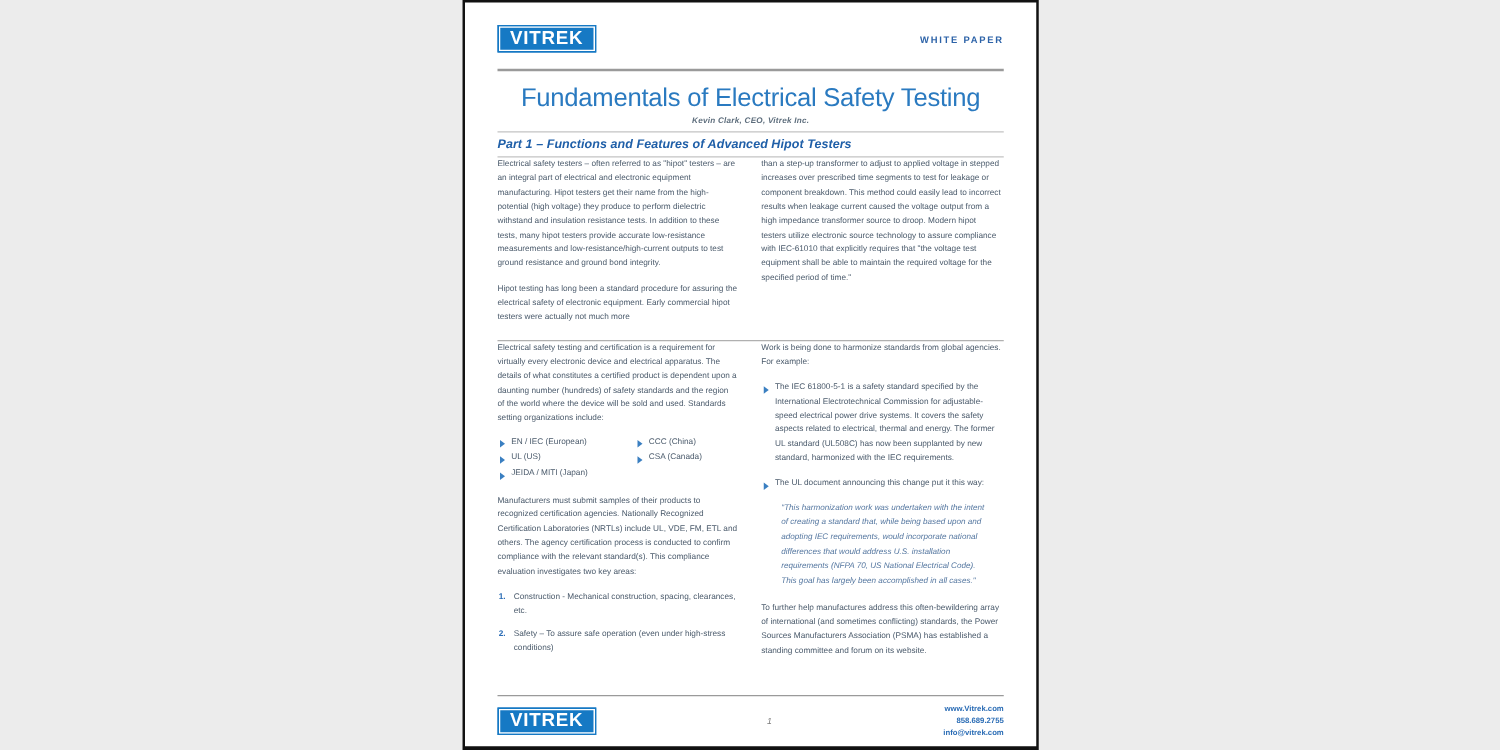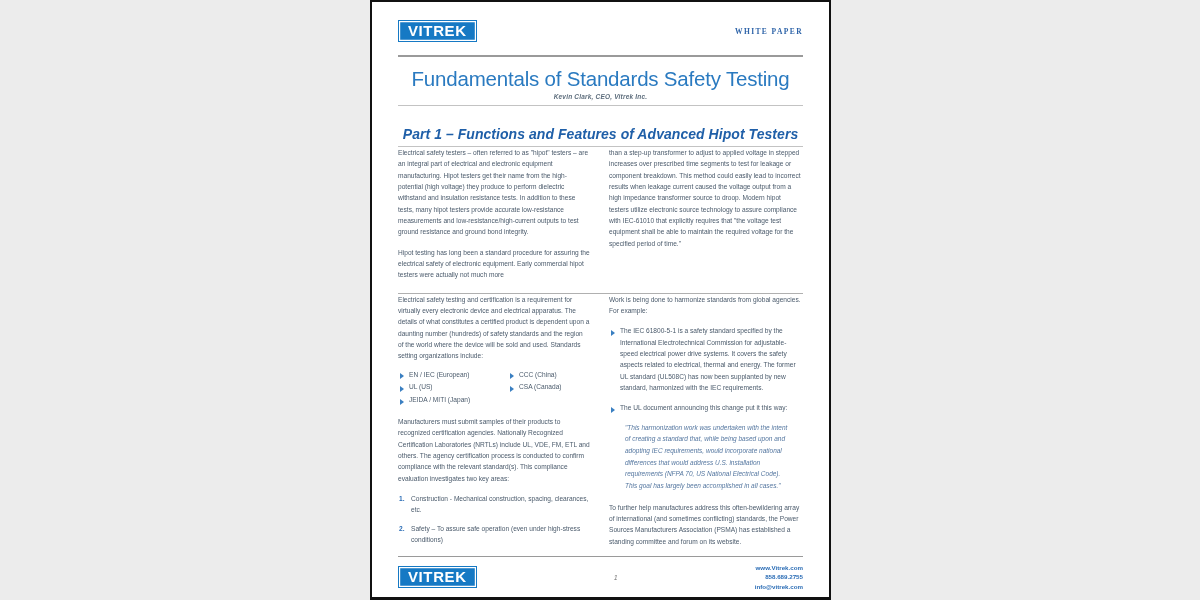--- a/index.html
+++ b/index.html
@@ -66,21 +66,20 @@
     line-height: 1;
     font-family: "Liberation Sans", sans-serif;
   }
 
   .white-paper-label {
     color: #2d63a8;
     font-size: 7.5px;
     font-weight: 700;
     letter-spacing: 1.4px;
     text-transform: uppercase;
-    font-family: Liberation Serif, serif;
   }
 
   .rule-thick {
     height: 1.5px;
     background: #9a9a9a;
     margin-top: 9px;
   }
   .rule-thin {
     height: 1px;
     background: #c3c3c3;
@@ -105,28 +104,27 @@
   .doc-byline {
     color: #5d6d7c;
     font-size: 6.5px;
     font-style: italic;
     font-weight: 700;
     margin-top: 3px;
     letter-spacing: 0.2px;
   }
 
   .part-label {
-    text-align: center;
+    text-align: left;
     color: #1f5fa8;
-    font-size: 14px;
+    font-size: 10px;
     font-weight: 700;
     font-style: italic;
     padding: 4px 0 4px 0;
     letter-spacing: 0.05px;
-    margin-top: 16px;
   }
 
   
   .section-heading {
     text-align: center;
     color: #2360a8;
     font-size: 8.2px;
     font-weight: 700;
     letter-spacing: 1.7px;
     text-transform: uppercase;
@@ -281,21 +279,21 @@
 
   <div class="doc-header">
     <div class="logo">
       <span class="logo-text">VITREK</span>
     </div>
     <div class="white-paper-label">White Paper</div>
   </div>
   <div class="rule-thick"></div>
 
   <div class="title-block">
-    <div class="doc-title">Fundamentals of Standards Safety Testing</div>
+    <div class="doc-title">Fundamentals of Electrical Safety Testing</div>
     <div class="doc-byline">Kevin Clark, CEO, Vitrek Inc.</div>
   </div>
   <div class="rule-thin"></div>
   <div class="part-label">Part 1 – Functions and Features of Advanced Hipot Testers</div>
   <div class="rule-thin"></div>
 
 
   <div class="columns">
     <div class="col">
       <p class="body">Electrical safety testers – often referred to as "hipot" testers – are an integral part of electrical and electronic equipment manufacturing. Hipot testers get their name from the high-potential (high voltage) they produce to perform dielectric withstand and insulation resistance tests. In addition to these tests, many hipot testers provide accurate low-resistance measurements and low-resistance/high-current outputs to test ground resistance and ground bond integrity.</p>

